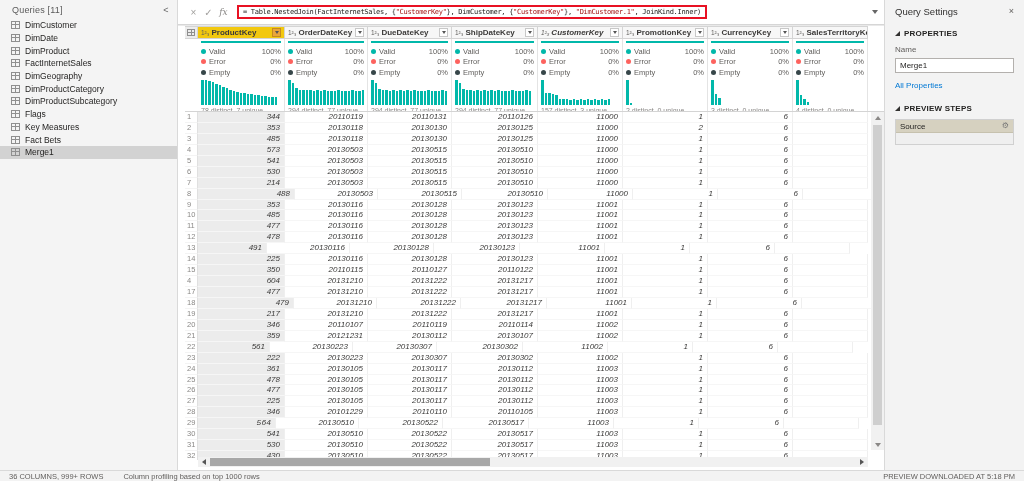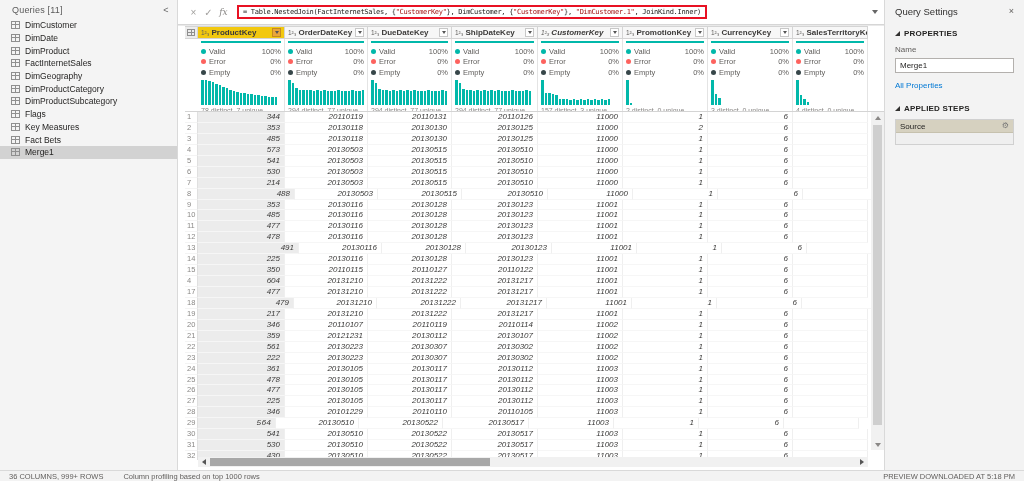--- a/index.html
+++ b/index.html
@@ -653,21 +653,21 @@
         <div class="c" style="width: 83px;">20130116</div>
         <div class="c" style="width: 84px;">20130128</div>
         <div class="c" style="width: 86px;">20130123</div>
         <div class="c" style="width: 85px;">11001</div>
         <div class="c" style="width: 85px;">1</div>
         <div class="c" style="width: 85px;">6</div>
         <div class="c" style="width: 75px;"></div>
       </div>
       <div class="r">
         <div class="rn">13</div>
-        <div class="c selcol" style="width: 101px;">491</div>
+        <div class="c selcol" style="width: 69px;">491</div>
         <div class="c" style="width: 83px;">20130116</div>
         <div class="c" style="width: 84px;">20130128</div>
         <div class="c" style="width: 86px;">20130123</div>
         <div class="c" style="width: 85px;">11001</div>
         <div class="c" style="width: 85px;">1</div>
         <div class="c" style="width: 85px;">6</div>
         <div class="c" style="width: 75px;"></div>
       </div>
       <div class="r">
         <div class="rn">14</div>
@@ -752,21 +752,21 @@
         <div class="c" style="width: 83px;">20121231</div>
         <div class="c" style="width: 84px;">20130112</div>
         <div class="c" style="width: 86px;">20130107</div>
         <div class="c" style="width: 85px;">11002</div>
         <div class="c" style="width: 85px;">1</div>
         <div class="c" style="width: 85px;">6</div>
         <div class="c" style="width: 75px;"></div>
       </div>
       <div class="r">
         <div class="rn">22</div>
-        <div class="c selcol" style="width: 87px; padding-left: 13px;">561</div>
+        <div class="c selcol" style="width: 72px; padding-left: 13px;">561</div>
         <div class="c" style="width: 83px;">20130223</div>
         <div class="c" style="width: 84px;">20130307</div>
         <div class="c" style="width: 86px;">20130302</div>
         <div class="c" style="width: 85px;">11002</div>
         <div class="c" style="width: 85px;">1</div>
         <div class="c" style="width: 85px;">6</div>
         <div class="c" style="width: 75px;"></div>
       </div>
       <div class="r">
         <div class="rn">23</div>
@@ -907,21 +907,21 @@
   </div>
   <div class="sec-head">
     <span class="sec-tri"></span>
     <span class="sec-label">PROPERTIES</span>
   </div>
   <div class="name-label">Name</div>
   <input class="name-input" value="Merge1" style="">
   <span class="link">All Properties</span>
   <div class="sec-head">
     <span class="sec-tri"></span>
-    <span class="sec-label">APPLIED STEPS</span>
+    <span class="sec-label">PREVIEW STEPS</span>
   </div>
   <div class="steps-box" id="steps-box">
       <div class="step selected">
         <span>Source</span>
         <span class="gear">⚙</span>
       </div>
     </div>
 </div>
 
 <div id="statusbar">

